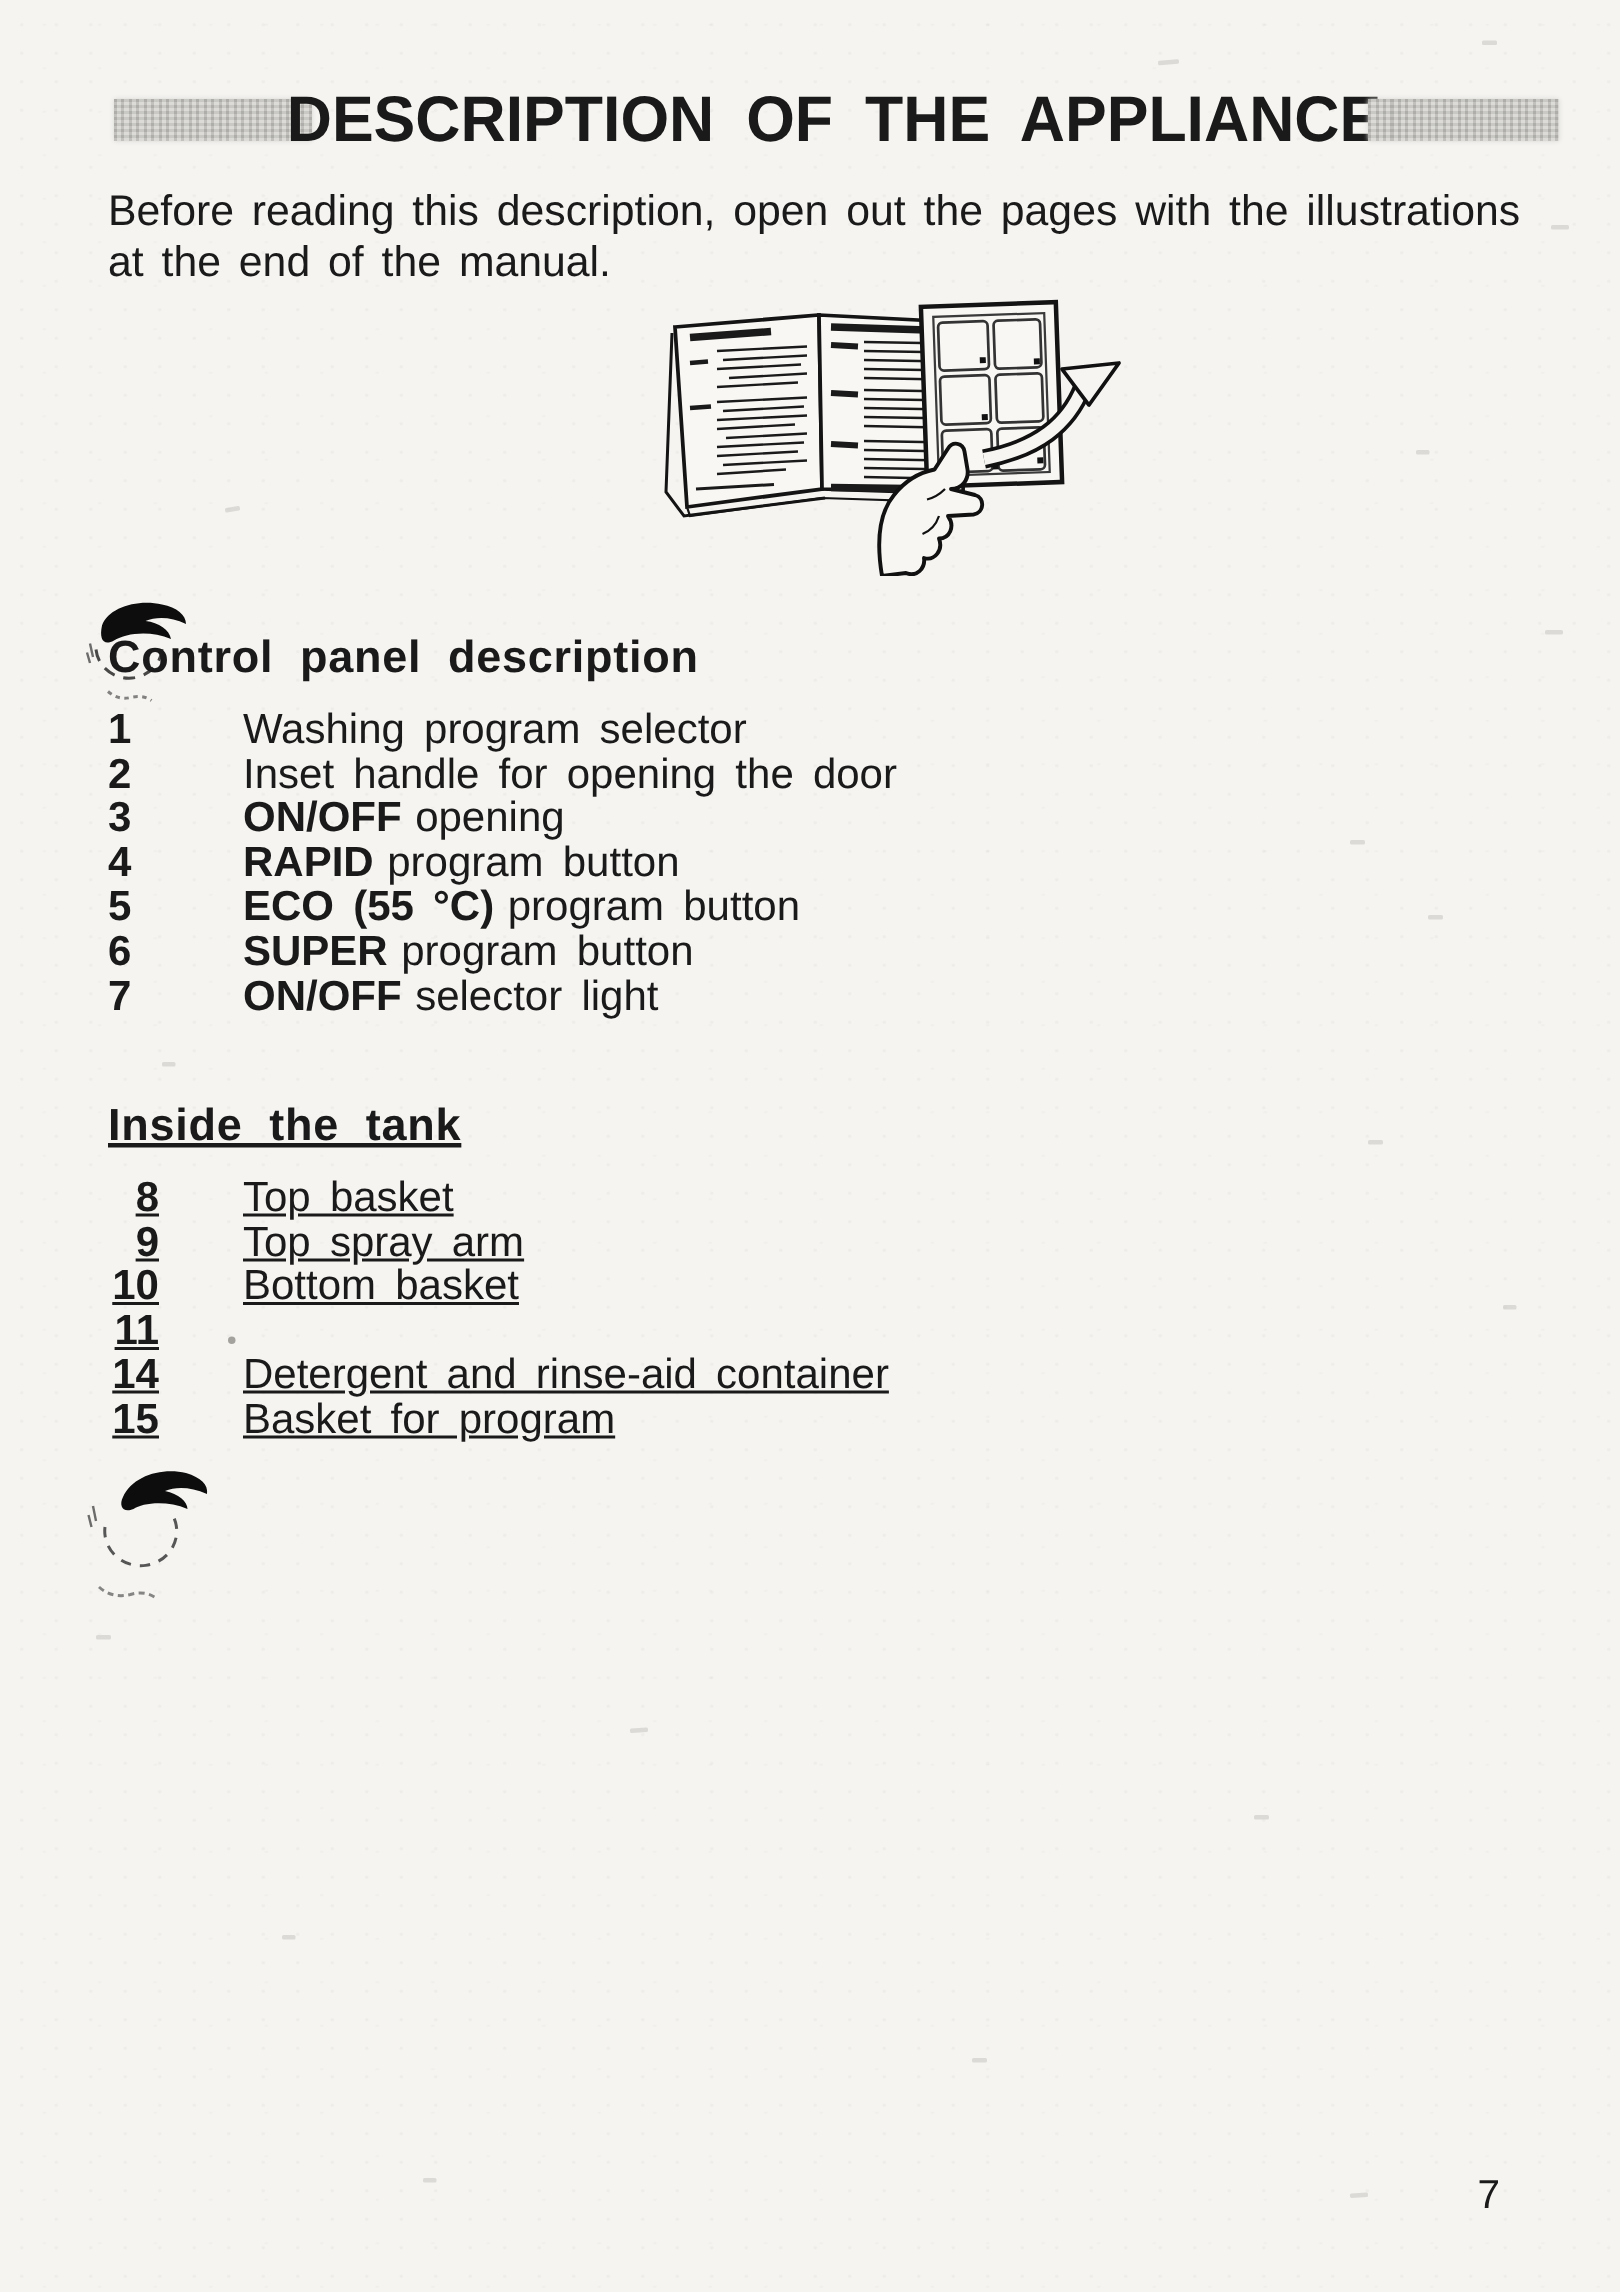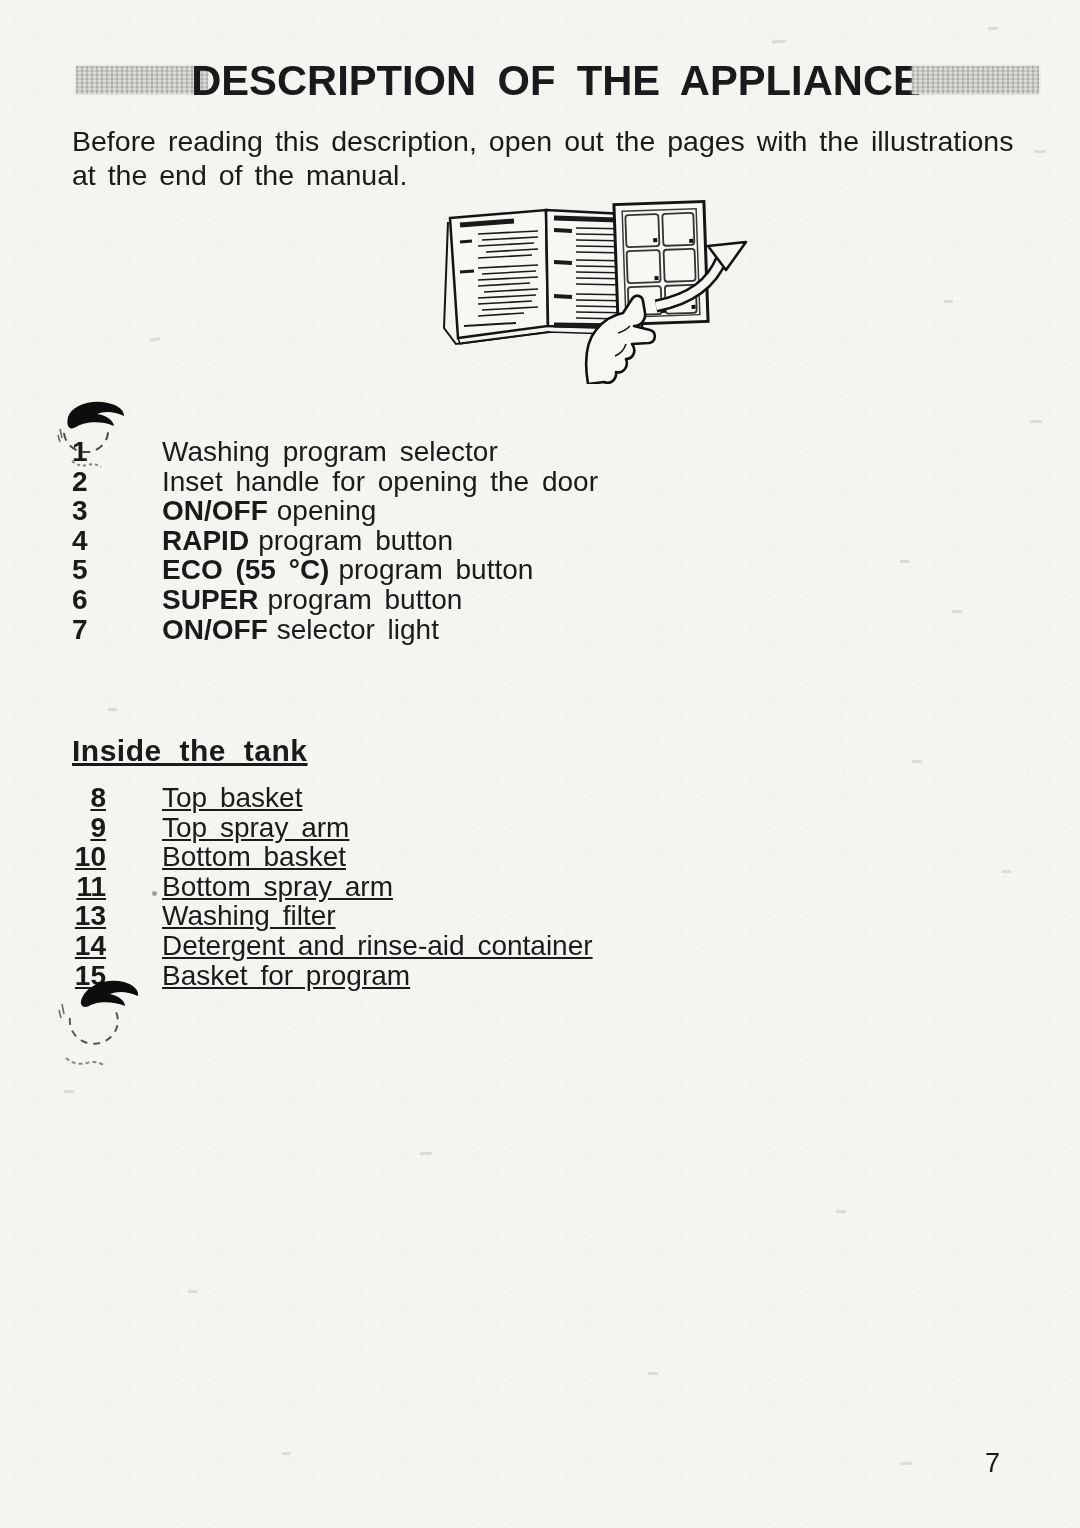--- a/index.html
+++ b/index.html
@@ -166,20 +166,21 @@
                  C 215 96 222 97 223 103 L 225 115 C 226 122 221 128 214 128
                  L 230 132 C 237 134 236 144 229 145 L 212 146
                  C 217 153 213 161 206 161 C 209 169 203 176 196 174
                  C 197 181 191 187 184 184 Z" fill="#f7f6f3" stroke="#111" stroke-width="2.6" stroke-linejoin="round"></path>
         <path d="M 206 146 C 204 152 200 156 195 158 M 210 128 C 206 132 202 134 198 135" fill="none" stroke="#111" stroke-width="1.5"></path>
       </g>
     </svg>
   </div>
 
   <div class="section" id="section-control">
+    <h2>Control panel description</h2>
     <div class="item-list">
 
         <div class="row">
           <span class="num">1</span>
           <span class="label"><span class="rest">Washing program selector</span></span>
         </div>
 
         <div class="row">
           <span class="num">2</span>
           <span class="label"><span class="rest">Inset handle for opening the door</span></span>
@@ -226,28 +227,23 @@
           <span class="label"><span class="rest">Top spray arm</span></span>
         </div>
 
         <div class="row">
           <span class="num">10</span>
           <span class="label"><span class="rest">Bottom basket</span></span>
         </div>
 
         <div class="row">
           <span class="num">11</span>
-          <span class="label"><span class="rest">Bottom spray arm</span></span>
-        </div>
-
-
-        <div class="row">
-          <span class="num">13</span>
-          <span class="label"><span class="rest">Washing filter</span></span>
-        </div>
+        </div>
+
+
 
         <div class="row">
           <span class="num">14</span>
           <span class="label"><span class="rest">Detergent and rinse-aid container</span></span>
         </div>
 
         <div class="row">
           <span class="num">15</span>
           <span class="label"><span class="rest">Basket for program</span></span>
         </div>

